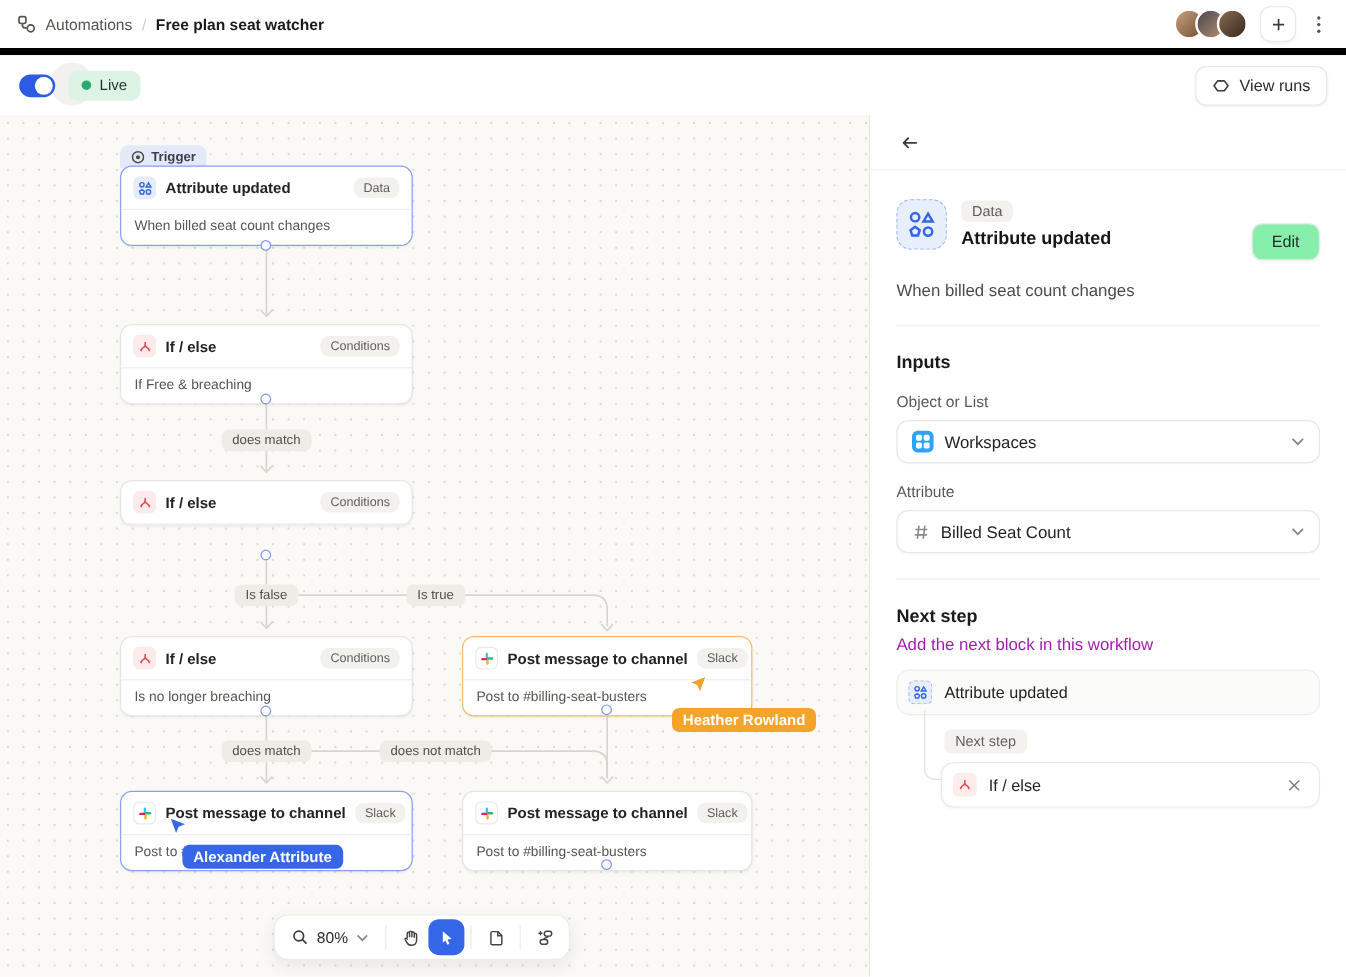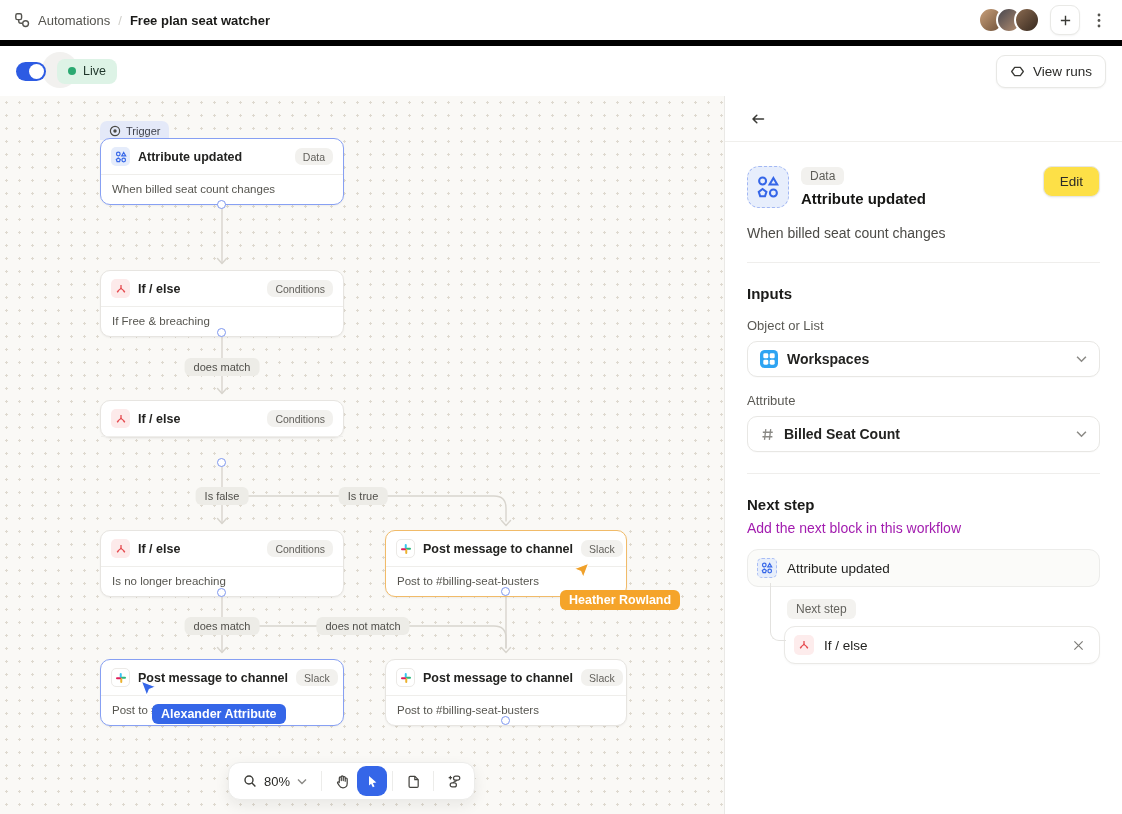--- a/index.html
+++ b/index.html
@@ -39,21 +39,21 @@
   .node.sel-blue { border-color:#87a0f3; }
   .node.sel-orange { border-color:#f1bb69; }
   .node-head { display:flex; align-items:center; gap:8px; padding:8px 10px; border-bottom:1px solid #efeeeb; }
   .nicon { width:19px; height:19px; border-radius:5px; display:flex; align-items:center; justify-content:center; flex:none; }
   .nicon.blue { background:#e5ecfb; }
   .nicon.red { background:#fdeaea; }
   .nicon.slackbg { background:#fff; border:1px solid #eceae7; }
   .ntitle { font-size:12.5px; font-weight:700; color:#232321; white-space:nowrap; }
   .nbadge { margin-left:auto; background:#f2f1ee; color:#615f5a; font-size:10.5px; padding:2.5px 8px; border-radius:7px; }
   .ndesc { padding:8px 11px 9px; font-size:11.5px; color:#56554f; white-space:nowrap; overflow:hidden; }
-  .trigger-tab { position:absolute; left:100px; top:25px; height:19px; display:flex; align-items:center; gap:5px; background:#e4e9f8; border-radius:7px 7px 0 0; padding:0 9px; font-size:11px; font-weight:400; color:#3c3f49; }
+  .trigger-tab { position:absolute; left:100px; top:25px; height:19px; display:flex; align-items:center; gap:5px; background:#e4e9f8; border-radius:7px 7px 0 0; padding:0 9px; font-size:11px; font-weight:700; color:#3c3f49; }
   .port { position:absolute; width:9px; height:9px; border-radius:50%; background:#fff; border:1.5px solid #7e97ef; z-index:4; }
   .elabel { position:absolute; transform:translate(-50%,-50%); background:#edece7; color:#504f4a; font-size:11px; padding:3px 9px; border-radius:6px; white-space:nowrap; z-index:3; }
 
   .cursor { position:absolute; z-index:6; }
   .nametag { position:absolute; z-index:6; color:#fff; font-size:12.5px; font-weight:600; padding:3px 9px; border-radius:6px; white-space:nowrap; }
   .tag-orange { background:#f5a42a; }
   .tag-blue { background:#3566e8; }
 
   
   .toolbar { position:absolute; left:228px; top:666px; height:38px; background:#fff; border:1px solid #ececea; border-radius:12px; box-shadow:0 5px 14px rgba(30,30,25,.08); display:flex; align-items:center; padding:0 5px; z-index:7; }
@@ -66,28 +66,28 @@
   
   .panel { position:absolute; top:96px; left:724px; width:398px; height:718px; background:#fff; border-left:1px solid #eae9e6; display:flex; flex-direction:column; }
   .panel-top { height:46px; border-bottom:1px solid #f0efec; display:flex; align-items:center; padding:0 21px; flex:none; }
   .back-btn { width:24px; height:24px; display:flex; align-items:center; justify-content:center; cursor:pointer; }
   .panel-body { padding:24px 22px 0; flex:1; overflow:hidden; }
   .p-head { display:flex; align-items:flex-start; gap:12px; }
   .p-bigicon { width:42px; height:42px; border-radius:12px; background:#e7eefc; border:1.5px dashed #a2b7f3; display:flex; align-items:center; justify-content:center; flex:none; }
   .p-head-mid { display:flex; flex-direction:column; gap:5px; padding-top:1px; }
   .p-badge { align-self:flex-start; background:#f2f1ee; color:#5d5c57; font-size:12px; padding:2px 9px; border-radius:6px; }
   .p-title { font-size:15px; font-weight:700; color:#161614; }
-  .edit-btn { margin-left:auto; background:#fde047; border:1px solid #e7e7e4; border-radius:9px; box-shadow:0 1px 2px rgba(0,0,0,.05); padding:7px 16px; font-size:13.5px; font-weight:500; color:#2b2b28; cursor:pointer; }
+  .edit-btn { margin-left:auto; background:#86efac; border:1px solid #e7e7e4; border-radius:9px; box-shadow:0 1px 2px rgba(0,0,0,.05); padding:7px 16px; font-size:13.5px; font-weight:500; color:#2b2b28; cursor:pointer;margin-top:20px; }
   .p-desc { margin-top:17px; font-size:14px; color:#4c4b47; }
   .p-hr { border:none; border-top:1px solid #efeeec; margin:21px 0 0; }
   .p-sec { margin-top:22px; font-size:15px; font-weight:600; color:#1b1b19; }
   .p-sub { margin-top:7px; font-size:14px; color:#a21caf; }
   .f-label { margin-top:16px; font-size:13px; color:#5a5954; }
   .select { margin-top:8px; height:36px; border:1px solid #e8e7e4; border-radius:10px; background:#fff; display:flex; align-items:center; gap:9px; padding:0 12px; cursor:pointer; box-shadow:0 1px 1px rgba(0,0,0,.02); }
-  .select .sval { font-size:14px; font-weight:700; color:#232321; }
+  .select .sval { font-size:14px; font-weight:400; color:#232321; }
   .select .chev { margin-left:auto; display:flex; }
   .ws-icon { width:18px; height:18px; border-radius:4.5px; background:#2ea4f2; flex:none; }
   .parent-box { margin-top:13px; height:38px; background:#fbfbf9; border:1px solid #ececea; border-radius:11px; display:flex; align-items:center; gap:10px; padding:0 9px; cursor:pointer; }
   .mini-icon { width:20px; height:20px; border-radius:5px; display:flex; align-items:center; justify-content:center; flex:none; }
   .mini-icon.blue { background:#e7eefb; border:1px dashed #a9bdf5; }
   .mini-icon.red { background:#fdecec; }
   .mini-label { font-size:13.5px; font-weight:500; color:#232321; }
   .next-wrap { position:relative; padding-left:37px; }
   .l-line { position:absolute; left:23px; top:-4px; width:16px; height:58px; border-left:1.5px solid #e3e2df; border-bottom:1.5px solid #e3e2df; border-bottom-left-radius:9px; }
   .next-badge { display:inline-block; margin:12px 0 0 3px; background:#f3f2ef; border-radius:6px; padding:3px 9px; font-size:12px; color:#63625d; }

